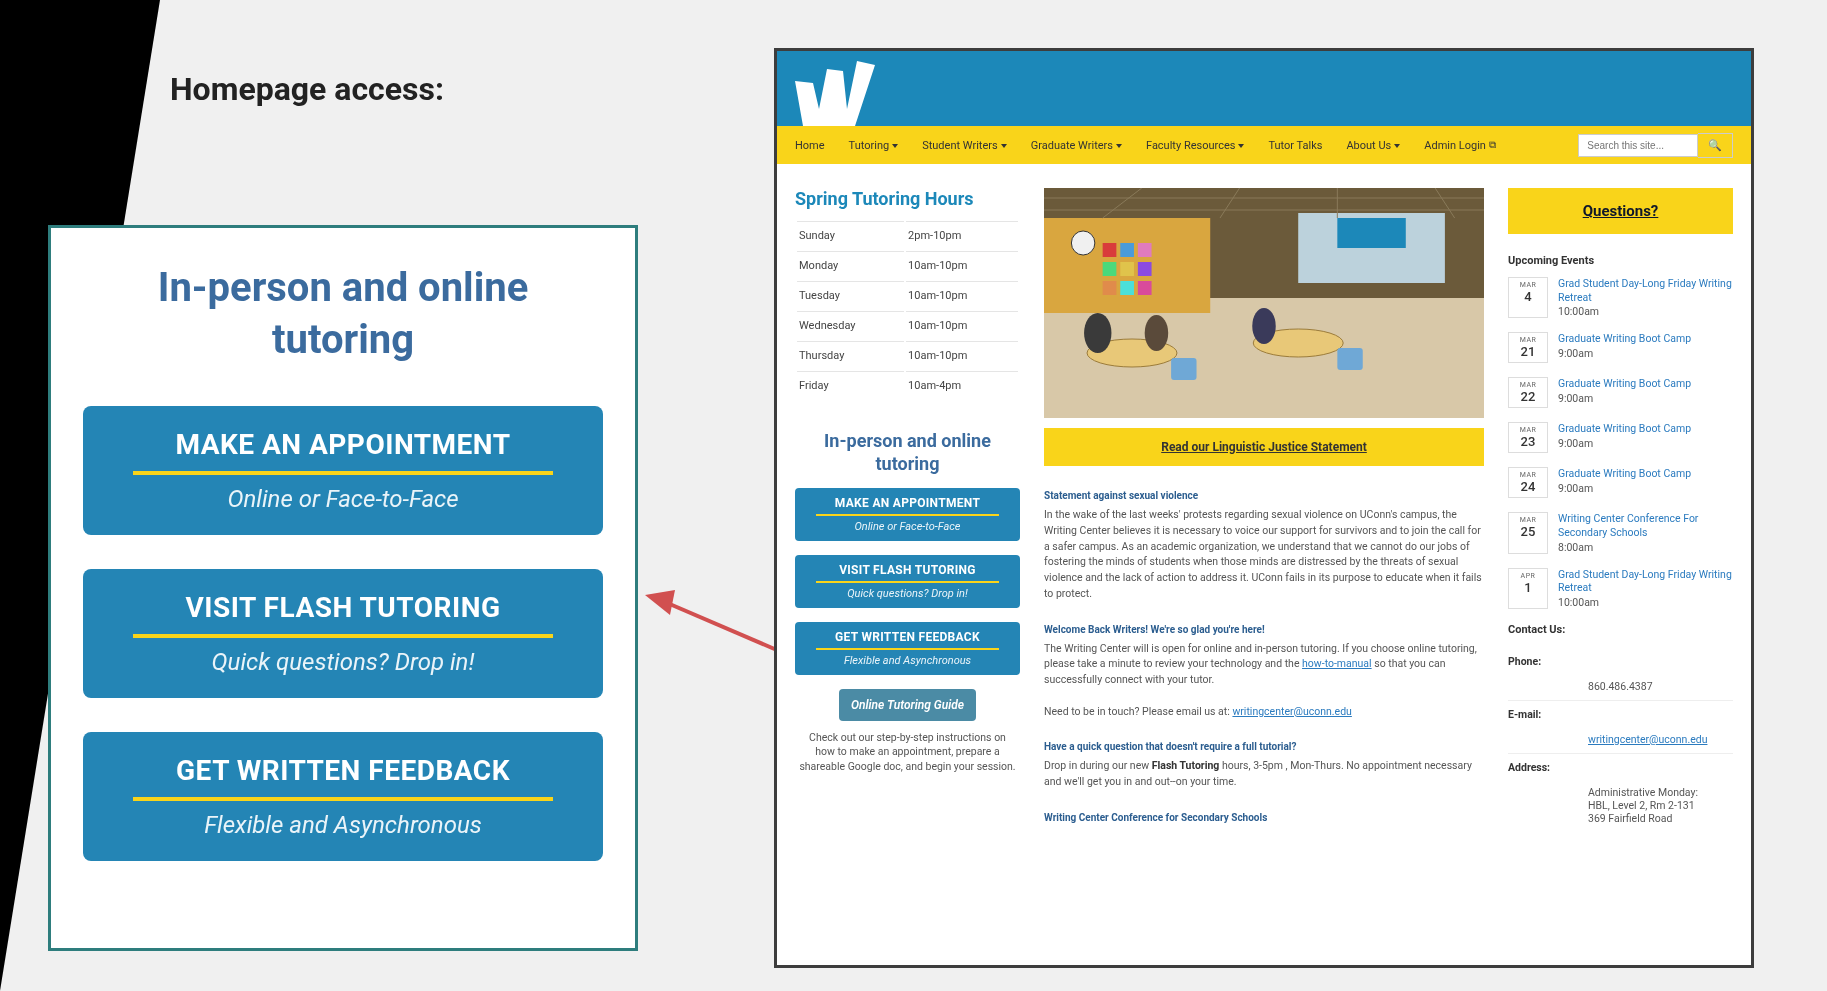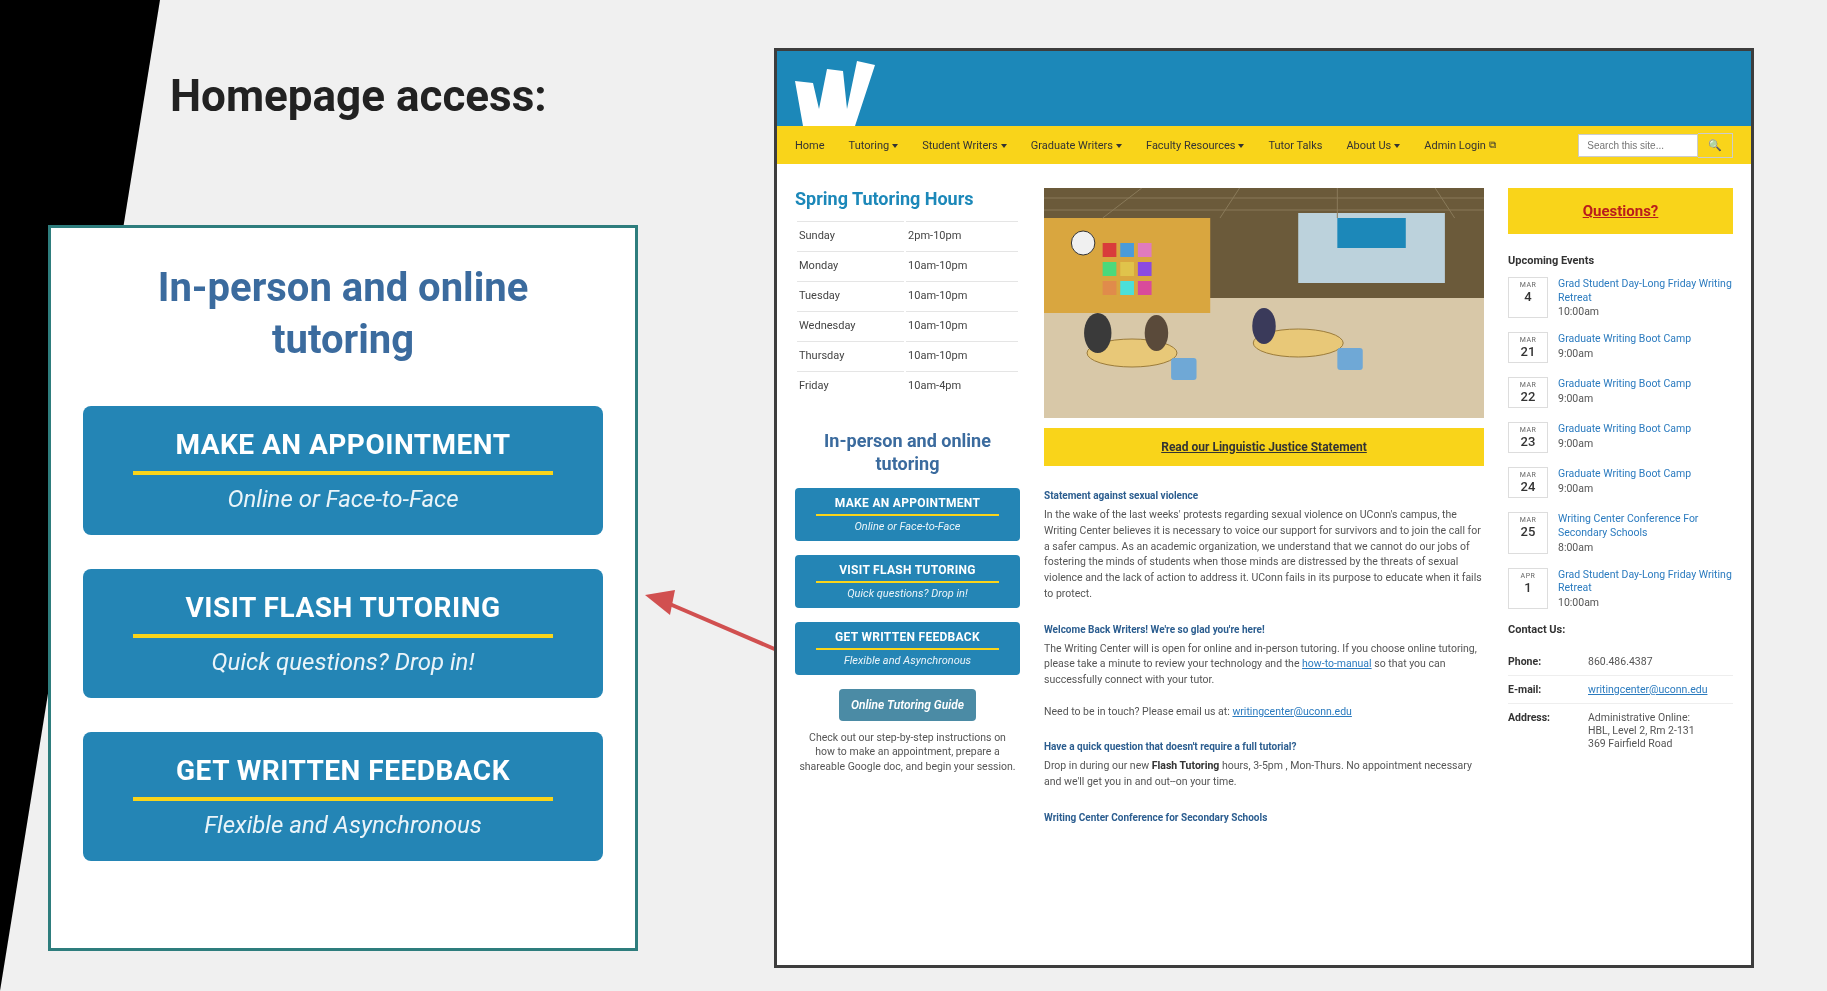--- a/index.html
+++ b/index.html
@@ -15,21 +15,21 @@
     position: absolute;
     left: 0; top: 0;
     width: 0; height: 0;
     border-top: 991px solid #000;
     border-right: 160px solid transparent;
   }
   .slide-title {
     position: absolute;
     left: 170px;
     top: 70px;
-    font-size: 44px;
+    font-size: 32px;
     font-weight: 700;
     color: #222;
   }
 
   
   .zoom-panel {
     position: absolute;
     left: 48px;
     top: 225px;
     width: 590px;
@@ -232,21 +232,21 @@
   .sec-p strong { color: #333; }
 
   
   .q-btn {
     background: #f9d41a;
     text-align: center;
     padding: 14px;
     font-size: 15px;
     text-decoration: underline;
     cursor: pointer;
-    color: #b91c1c;
+    color: #0f172a;
     font-weight: 700;
     margin-bottom: 20px;
   }
   .side-h {
     font-size: 11px;
     font-weight: 700;
     color: #333;
     margin-bottom: 10px;
   }
   .event {
@@ -264,21 +264,21 @@
   .event-date .m { font-size: 7px; text-transform: uppercase; color: #666; letter-spacing: 0.5px; }
   .event-date .d { font-size: 13px; font-weight: 500; color: #333; }
   .event-body { font-size: 10.5px; }
   .event-body .t { color: #2b7bbf; line-height: 1.3; }
   .event-body .time { color: #555; margin-top: 1px; }
 
   .contact { margin-top: 12px; }
   .contact-row { display: flex; font-size: 10.5px; padding: 7px 0; border-top: 1px solid #eee; gap: 18px; }
   .contact-row:first-child { border-top: none; }
   .contact-row .lbl { width: 62px; font-weight: 700; color: #333; }
-  .contact-row .val { color: #555; flex: 1; }
+  .contact-row .val { color: #555; flex: 1; margin-top: 25px; }
   .contact-row .val a { color: #2b7bbf; text-decoration: underline; }
 </style>
 </head>
 <body>
 
 <div class="tri"></div>
 <h1 class="slide-title">Homepage access:</h1>
 
 <div class="zoom-panel">
   <div class="zoom-title">In-person and online tutoring</div>
@@ -541,18 +541,18 @@
         <div class="contact-row">
             <span class="lbl">Phone:</span>
             <span class="val">860.486.4387</span>
           </div>
         <div class="contact-row">
             <span class="lbl">E-mail:</span>
             <span class="val"><a>writingcenter@uconn.edu</a></span>
           </div>
         <div class="contact-row">
             <span class="lbl">Address:</span>
-            <span class="val"><span>Administrative Online:</span><br><span>HBL, Level 2, Rm 2-131</span><br><span>369 Fairfield Road</span></span>
+            <span class="val"><span>Administrative Monday:</span><br><span>HBL, Level 2, Rm 2-131</span><br><span>369 Fairfield Road</span></span>
           </div>
       </div>
     </div>
   </div>
 </div>
 
 </body></html>

